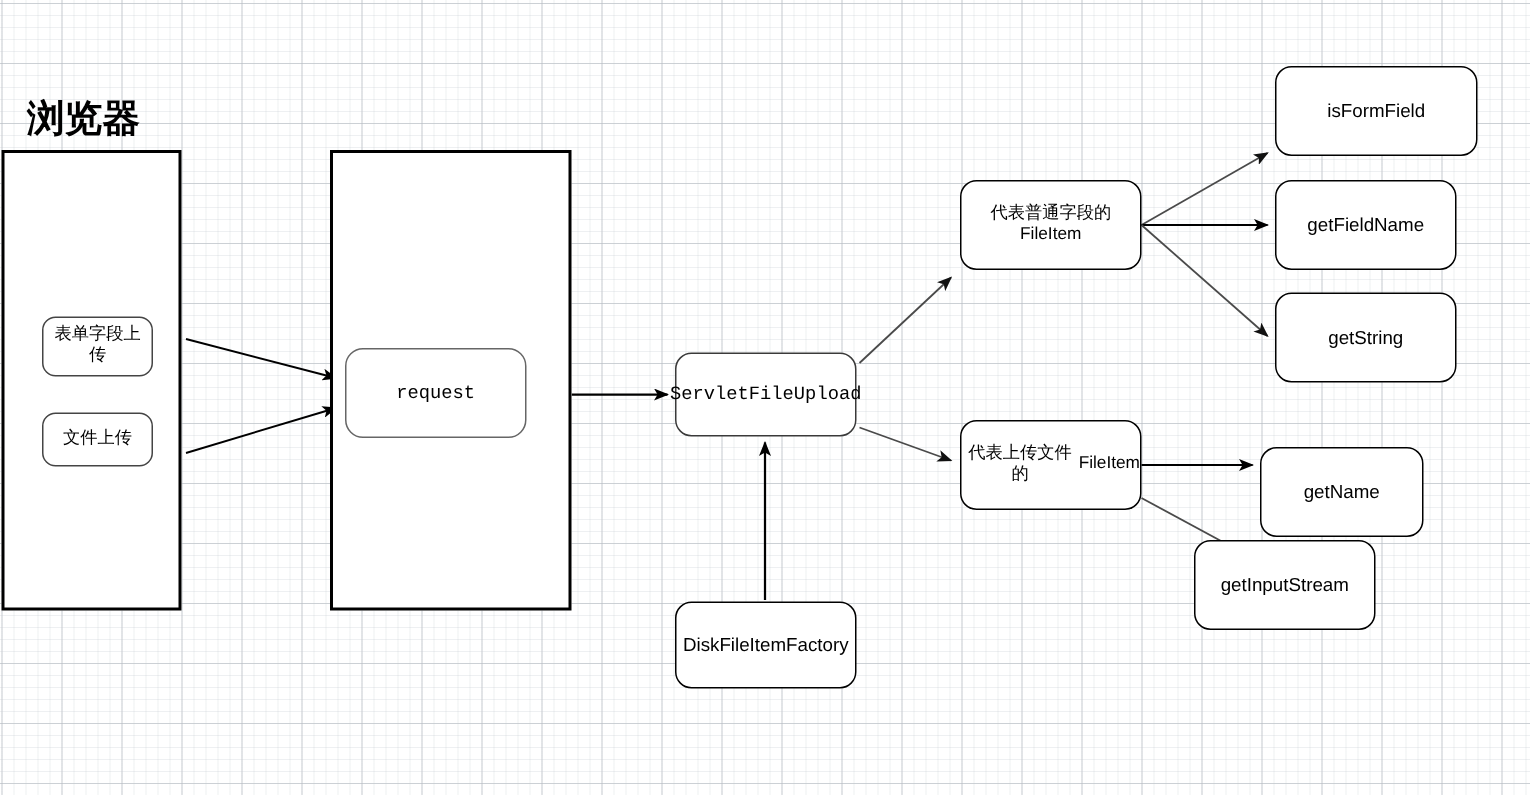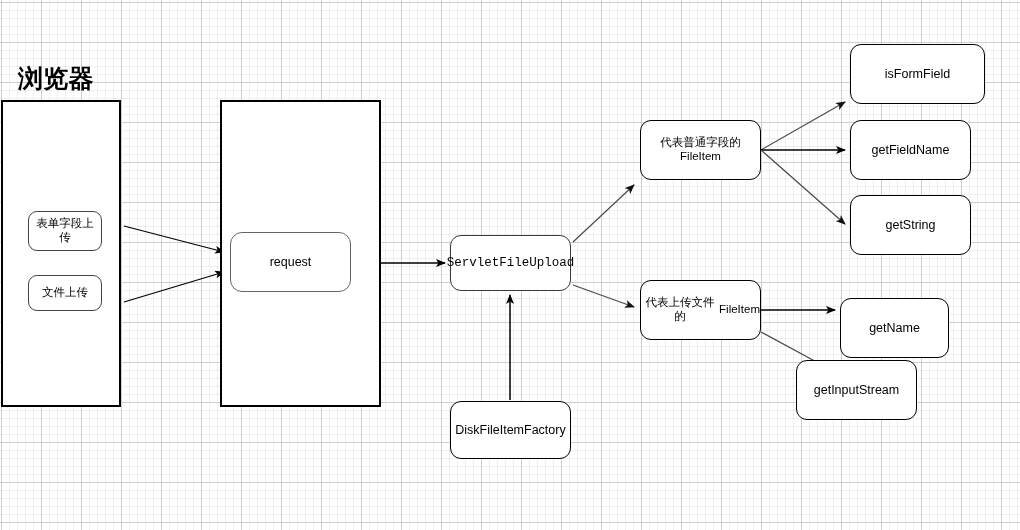--- a/index.html
+++ b/index.html
@@ -121,21 +121,21 @@
   </svg>
 
   <div class="group-title" style="left:18px; top:62px; font-size:25px;">浏览器</div>
 
   <div class="node container-box" style="left:1px; top:100px; width:120px; height:307px;"></div>
   <div class="node container-box" style="left:220px; top:100px; width:161px; height:307px;"></div>
 
   <div class="node small-node label-cn" style="left:28px; top:211px; width:74px; height:40px; padding:0 4px;">表单字段上传</div>
   <div class="node small-node label-cn" style="left:28px; top:275px; width:74px; height:36px; padding:0 4px;">文件上传</div>
 
-  <div class="node rounded-gray label-mid" style="left:230px; top:232px; width:121px; height:60px;">request</div>
+  <div class="node rounded-gray label-mid" style="left:230px; top:232px; width:121px; height:60px;font-family:Liberation Mono, monospace;">request</div>
 
   <div class="node rounded label-mid" style="left:450px; top:235px; width:121px; height:56px;font-family:Liberation Mono, monospace;">ServletFileUpload</div>
 
   <div class="node rounded-dark label-mid" style="left:450px; top:401px; width:121px; height:58px;">DiskFileItemFactory</div>
 
   <div class="node rounded-dark label-cn" style="left:640px; top:120px; width:121px; height:60px; flex-direction:column;">
     <span class="two-line">代表普通字段的</span>
     <span class="two-line">FileItem</span>
   </div>
 

